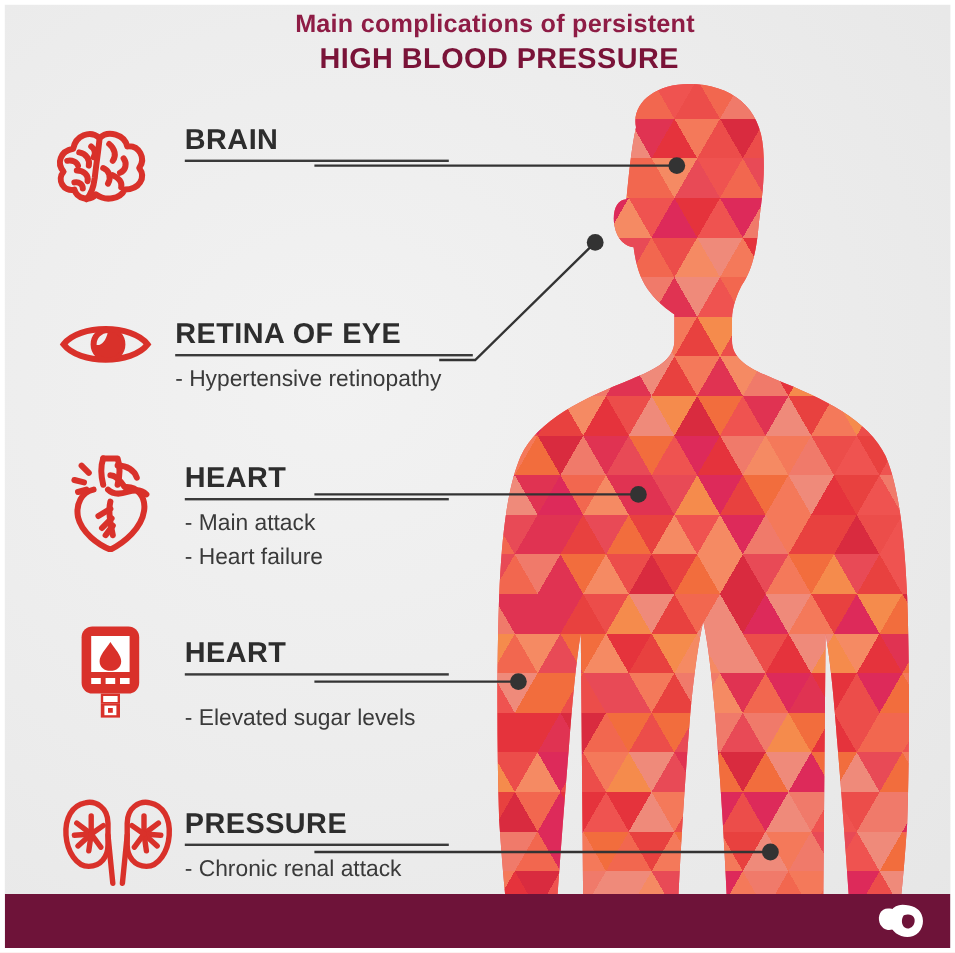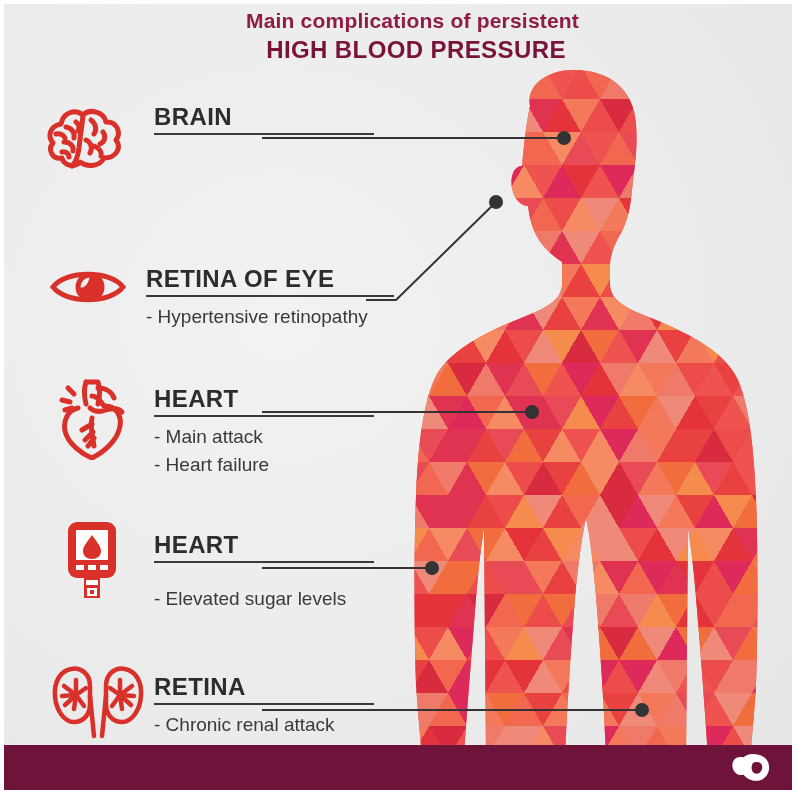--- a/index.html
+++ b/index.html
@@ -945,21 +945,21 @@
             <path d="M70 31 L82 22"></path>
             <path d="M70 31 L84 32"></path>
             <path d="M70 31 L81 41"></path>
             <path d="M70 31 L72 45"></path>
             <path d="M70 31 L62 42"></path>
             <path d="M70 31 L60 24"></path>
           </g>
         </svg>
       </div>
       <div class="txt">
-        <div class="heading">RETINA</div>
+        <div class="heading">PRESSURE</div>
         <div class="rule"></div>
         <div style="margin-top:6px;">
           <div class="bullet">- Chronic renal attack</div>
         </div>
       </div>
     </div>
 
     <div class="footer">
       <div class="logo">
         <svg width="48" height="38" viewBox="0 0 48 38">

